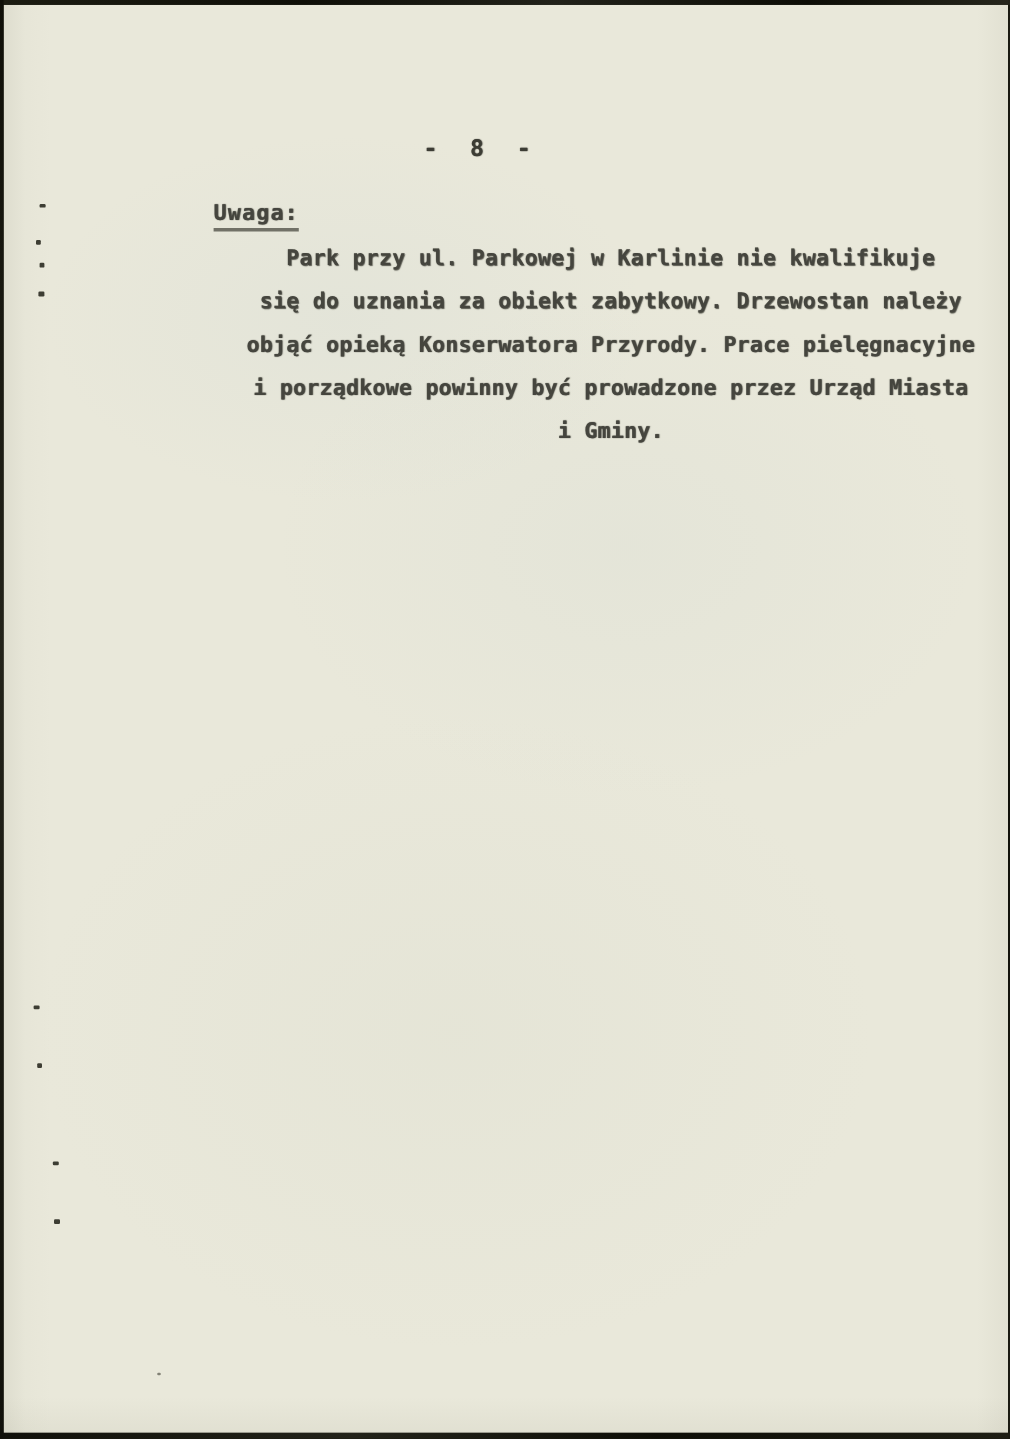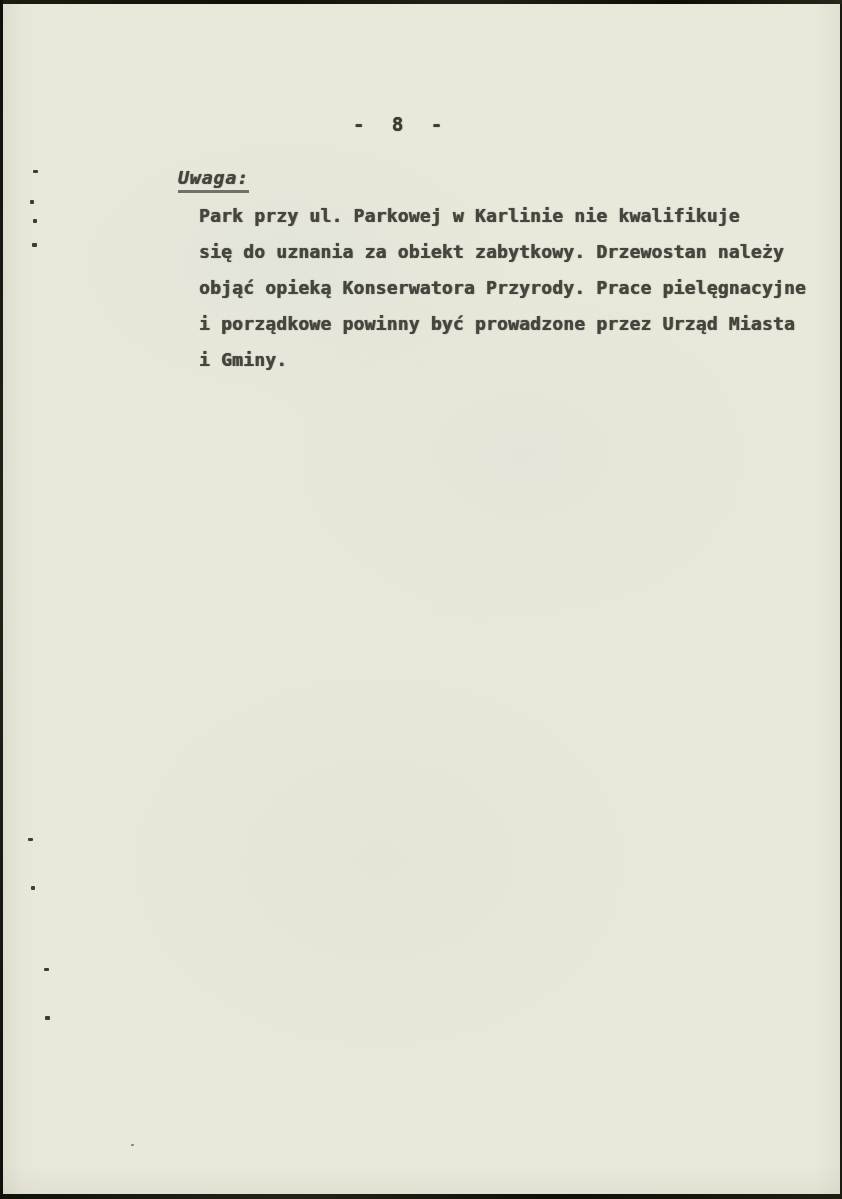--- a/index.html
+++ b/index.html
@@ -64,30 +64,30 @@
     line-height: 24px;
   }
   .heading {
     left: 175px;
     top: 162px;
     font-size: 18px;
     letter-spacing: 1px;
     line-height: 24px;
     border-bottom: 3px solid rgba(62,62,54,0.70);
     padding-bottom: 0px;
-    font-style: italic;
   }
   .body-text {
     left: 196px;
     top: 194px;
     width: 620px;
     font-size: 18px;
     line-height: 36px;
     letter-spacing: 0.2px;
     white-space: pre-line;
+    text-align: center;
   }
 
   
   .speck {
     position: absolute;
     background: #3d3d33;
     border-radius: 1px;
     filter: blur(0.3px);
   }
 </style>

